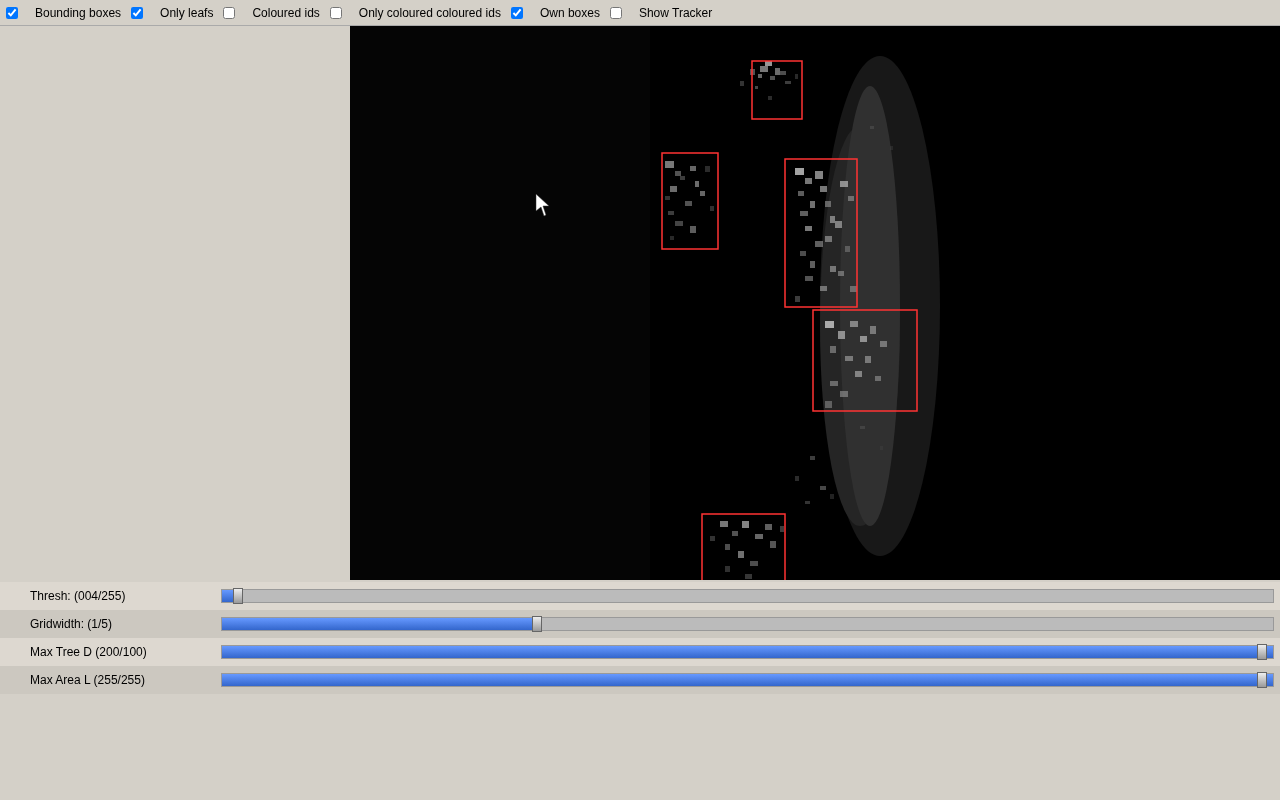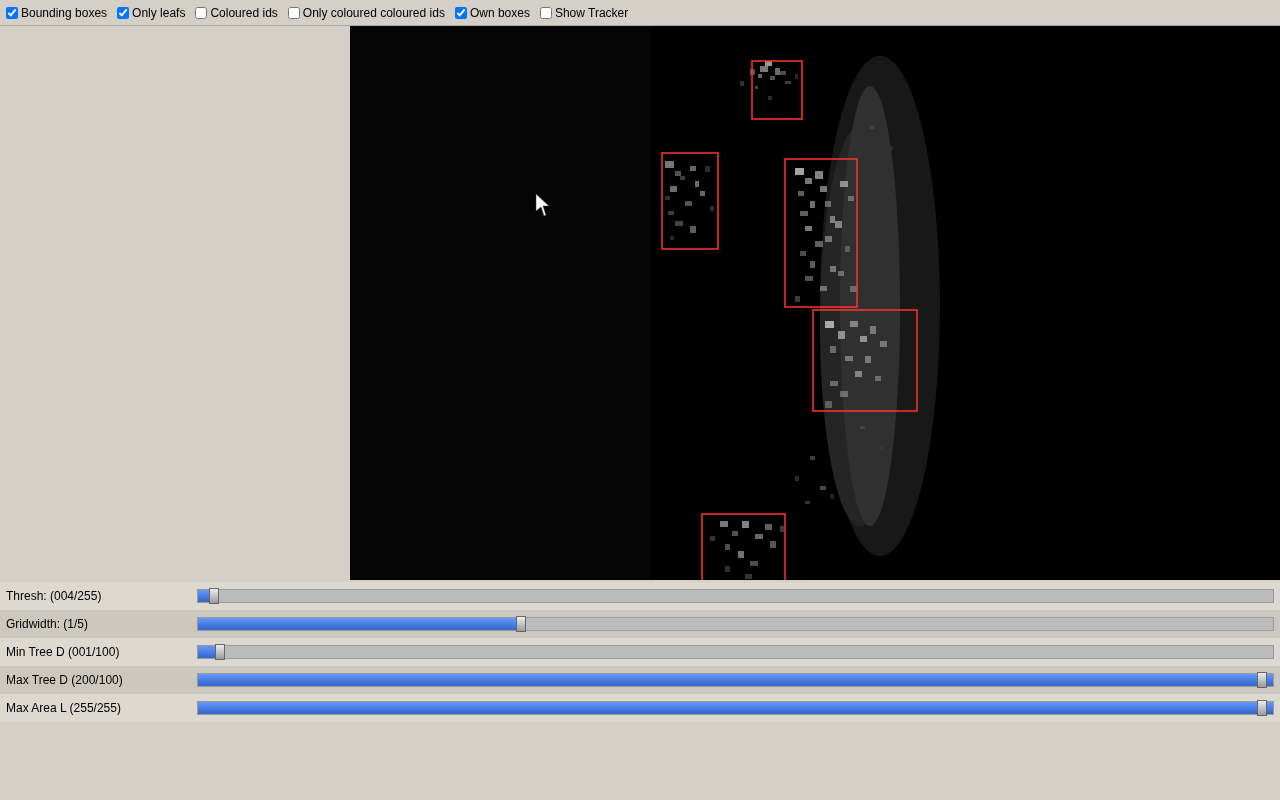--- a/index.html
+++ b/index.html
@@ -18,21 +18,21 @@
       align-items: center;
       background: #d4d0c8;
       height: 26px;
       padding: 0 6px;
       gap: 10px;
       border-bottom: 1px solid #aaa;
     }
     .toolbar-item {
       display: flex;
       align-items: center;
-      gap: 3px;
+      gap: 17px;
       font-size: 12px;
       color: #000;
       white-space: nowrap;
     }
     .toolbar-item input[type="checkbox"] {
       width: 12px;
       height: 12px;
       margin: 0;
     }
 
@@ -78,20 +78,21 @@
       background: #ccc8c0;
     }
 
     .slider-label {
       width: 185px;
       font-size: 12px;
       color: #000;
       text-align: left;
       white-space: nowrap;
       flex-shrink: 0;
+      margin-left: 24px;
     }
 
     .slider-track {
       flex: 1;
       height: 14px;
       background: #bbb;
       border-radius: 0;
       position: relative;
       border: 1px solid #999;
     }
@@ -302,27 +303,20 @@
   <div class="slider-row">
     <span class="slider-label">Gridwidth: (1/5)</span>
     <div class="slider-track">
       <div class="slider-fill" style="width: 30%;"></div>
       <div class="slider-thumb" style="left: 30%;"></div>
     </div>
   </div>
 
 
 
-  <div class="slider-row">
-    <span class="slider-label">Min Tree D  (001/100)</span>
-    <div class="slider-track">
-      <div class="slider-fill" style="width: 2%;"></div>
-      <div class="slider-thumb" style="left: 2%;"></div>
-    </div>
-  </div>
 
   <div class="slider-row">
     <span class="slider-label">Max Tree D  (200/100)</span>
     <div class="slider-track">
       <div class="slider-fill" style="width: 100%;"></div>
       <div class="slider-thumb" style="left: 99%;"></div>
     </div>
   </div>
 
 

